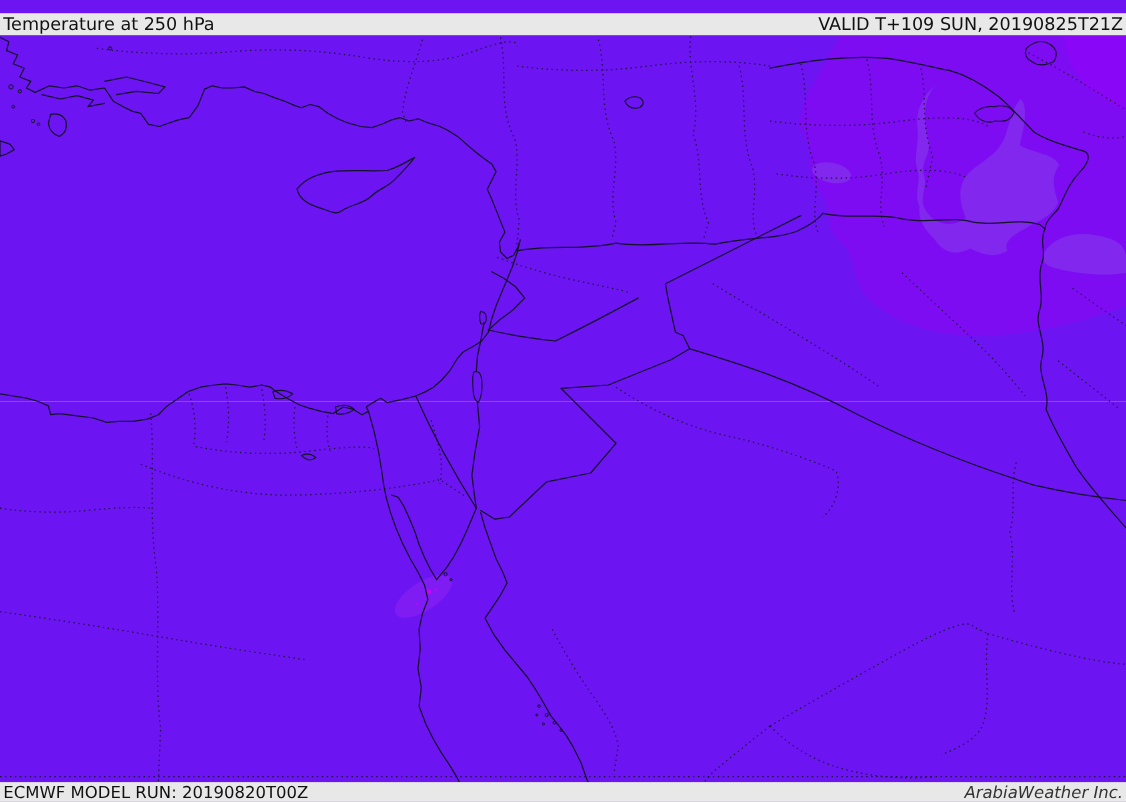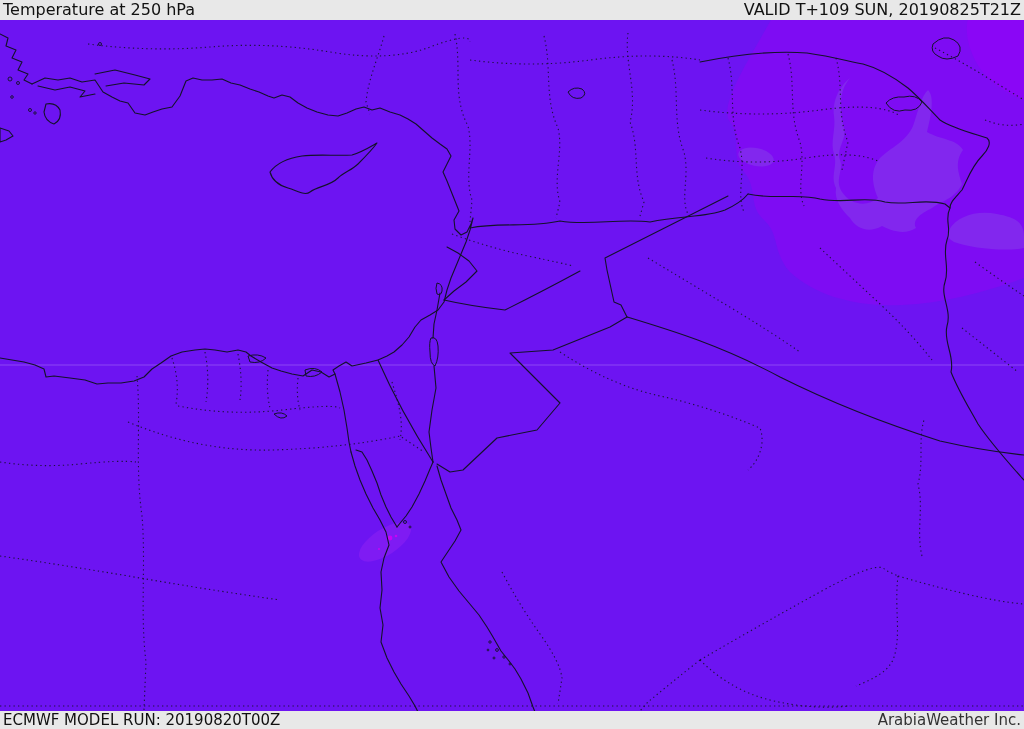--- a/index.html
+++ b/index.html
@@ -1,26 +1,26 @@
 <!DOCTYPE html>
 <html style="--base: #6D14F2; --warm_band: #7E0CF3; --warm_corner: #8C05F6; --cool_blob: #8227EE; --suez_patch: #7F1BF3; --hot_spot: #C603F8; --line: #14122a; --bar_bg: #e8e8e8; --bar_text: #111111; --provider_text: #333333; --graticule: rgba(255,255,255,0.22);"><head>
 <meta charset="utf-8">
 <style>
   html,body{margin:0;padding:0;background:#cfcfcf;}
   .screen{position:relative;width:1024px;height:729px;overflow:hidden;
           font-family:"DejaVu Sans","Liberation Sans",sans-serif;background:var(--base,#6D14F2);}
   .bar{position:absolute;left:0;width:100%;background:var(--bar_bg,#e8e8e8);
        display:flex;justify-content:space-between;align-items:flex-end;
        box-sizing:border-box;padding:0 3px;z-index:5;}
-  .bar.top{top:0;height:20px;}
+  .bar.top{top:12px;height:20px;}
   .bar.bottom{bottom:0;height:18px;align-items:flex-end;}
   .bar span{font-size:16px;line-height:20px;color:var(--bar_text,#111);white-space:nowrap;}
   .bar.bottom span{font-size:15px;line-height:18px;}
   .bar .right{color:var(--bar_text,#111);}
-  .bar.bottom .right{color:var(--provider_text,#333);}
+  .bar.bottom .right{color:var(--provider_text,#333);font-style:italic;}
   svg.map{position:absolute;top:0;left:0;z-index:1;}
   .coast{fill:none;stroke:var(--line,#14122a);stroke-width:1.1;stroke-linejoin:round;stroke-linecap:round;}
   .border{fill:none;stroke:var(--line,#14122a);stroke-width:1.1;stroke-linejoin:round;stroke-linecap:round;}
   .admin{fill:none;stroke:var(--line,#14122a);stroke-width:1.1;stroke-dasharray:1.3 3.2;opacity:.9;}
   .lake{fill:none;stroke:var(--line,#14122a);stroke-width:1;}
   .isl{fill:none;stroke:var(--line,#14122a);stroke-width:0.9;}
   .grat{stroke:var(--graticule,rgba(255,255,255,.22));stroke-width:1;}
 </style>
 </head>
 <body>

